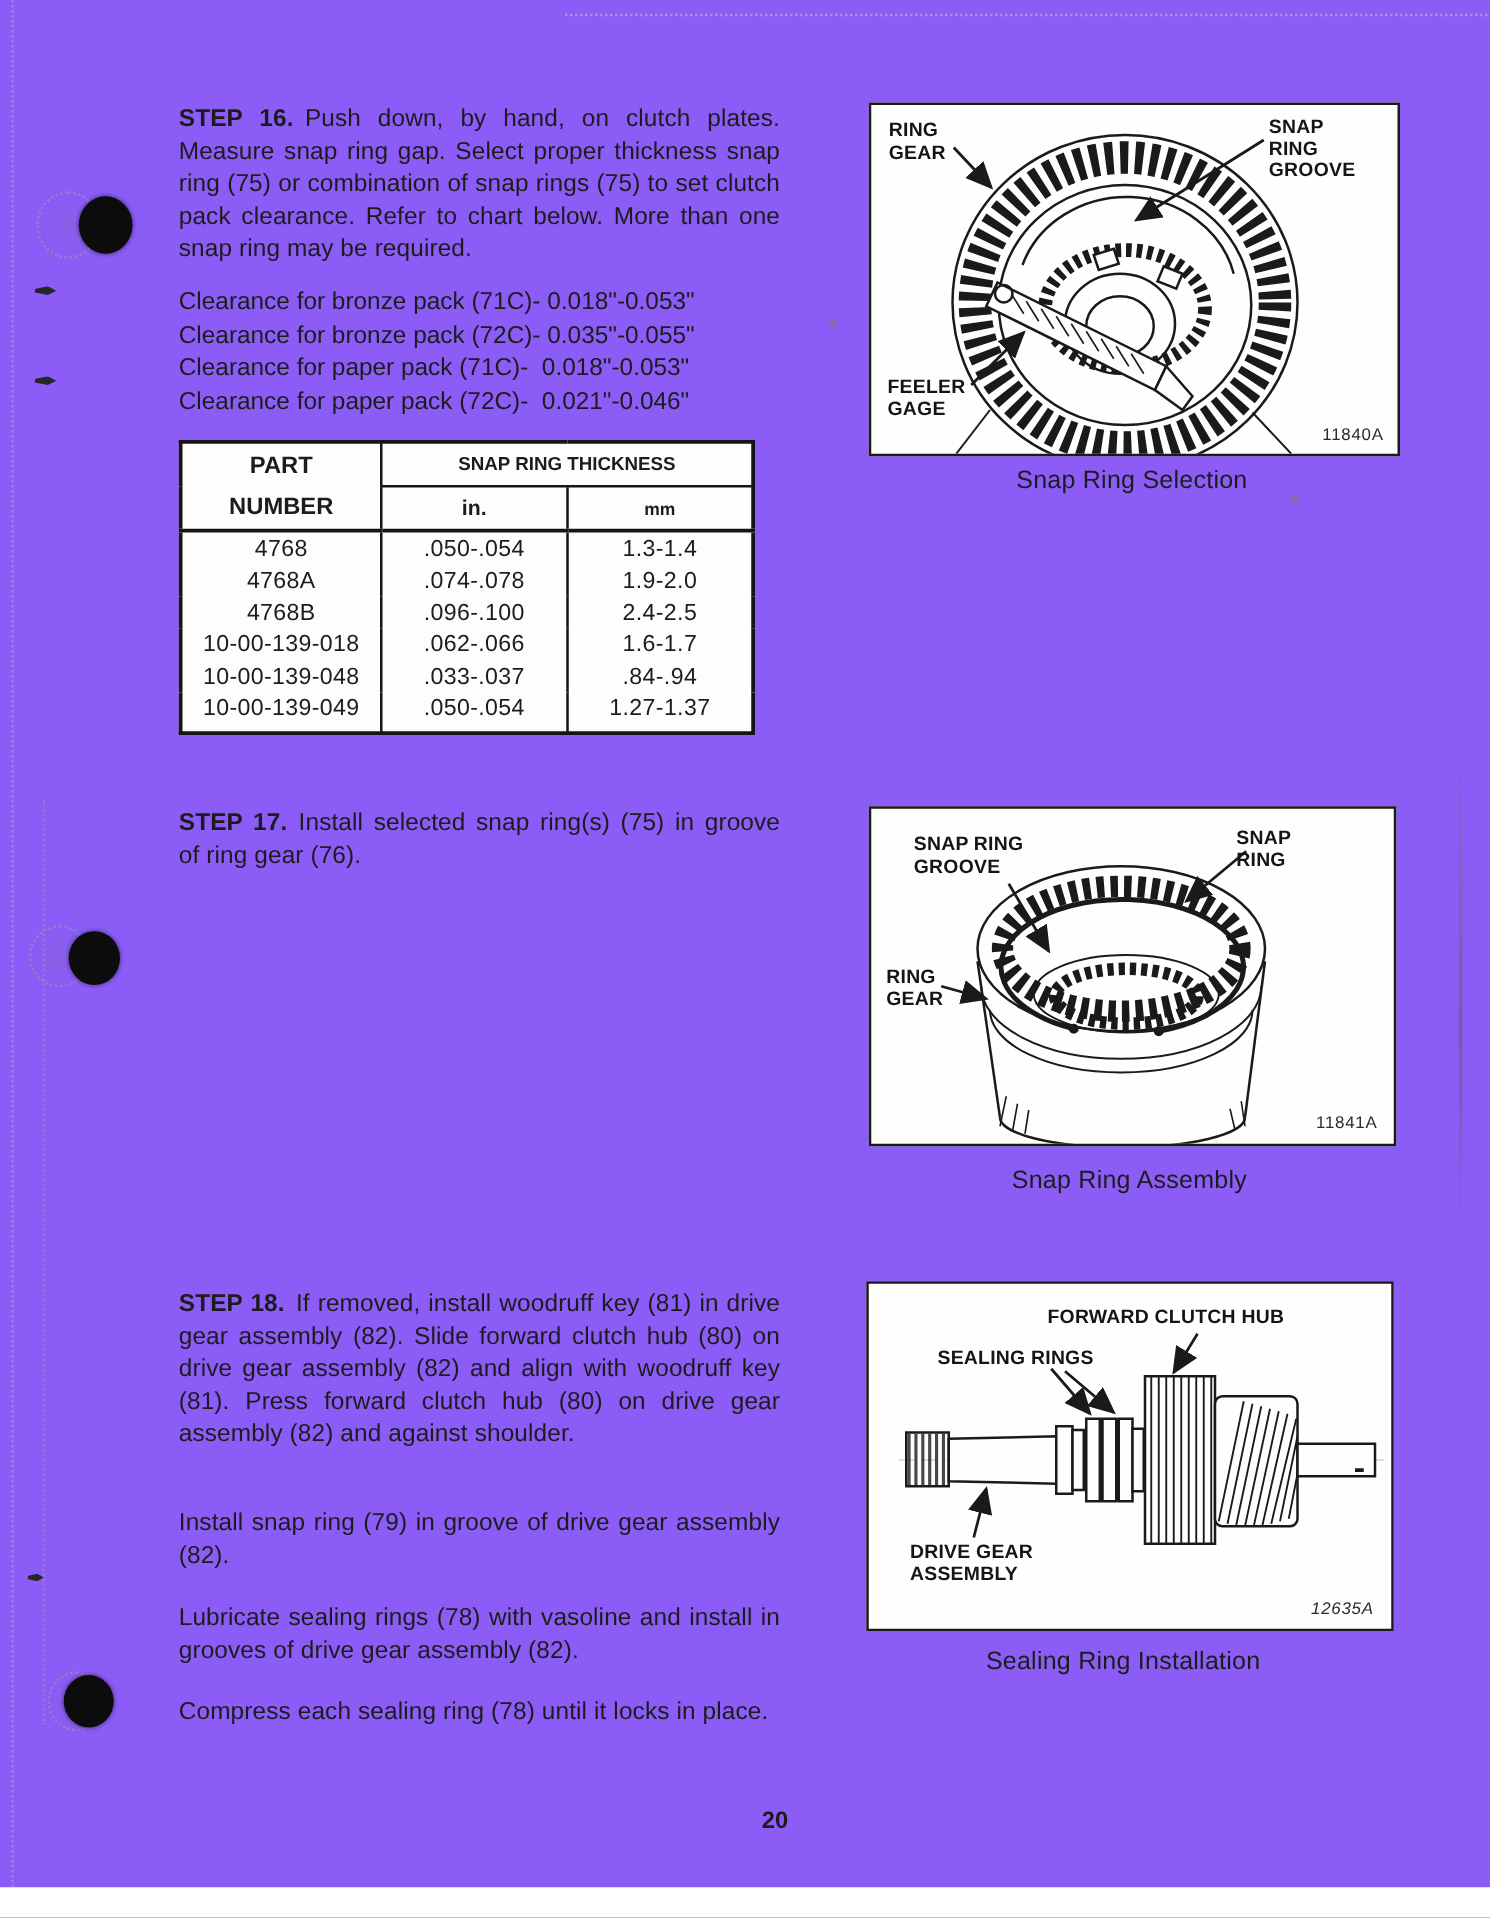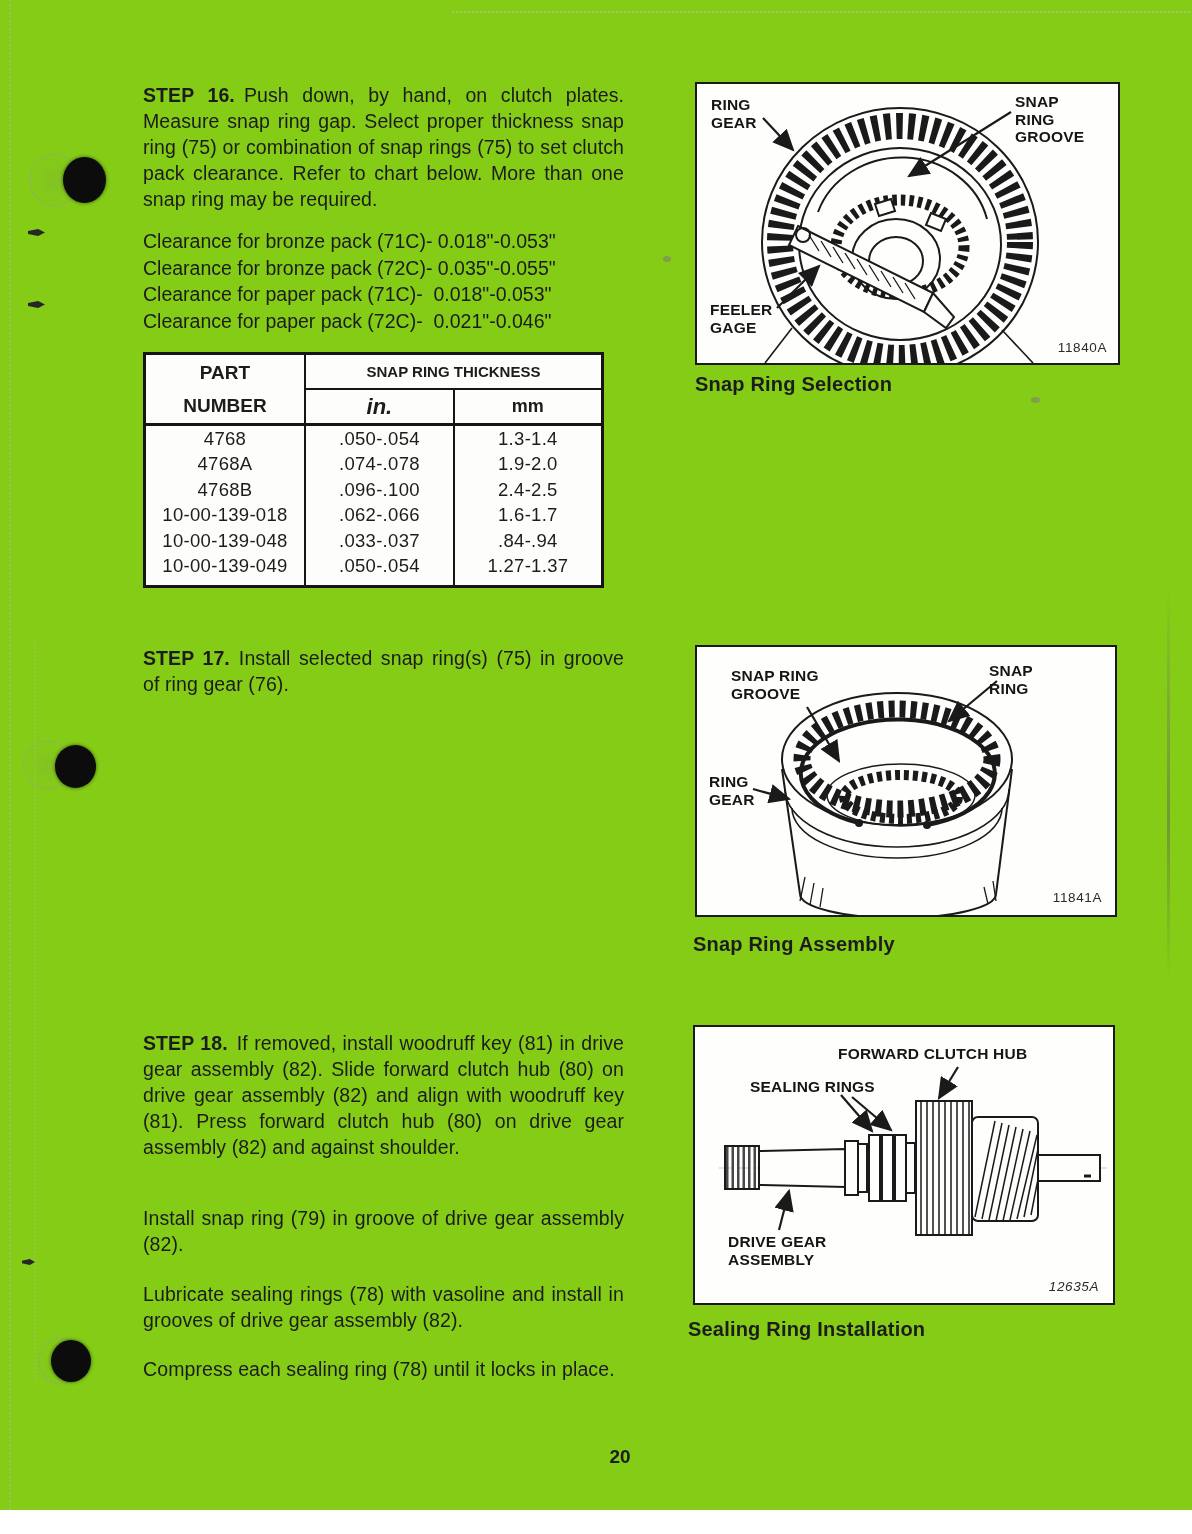--- a/index.html
+++ b/index.html
@@ -1,53 +1,53 @@
 <!DOCTYPE html>
 <html><head>
 <meta charset="utf-8">
 <title>Manual Page</title>
 <style>
   html,body { margin:0; padding:0; background:#ffffff; }
   #page {
     position:relative; width:1192px; height:1510px;
-    background:#84cc16; overflow:hidden;
+    background:#8b5cf6; overflow:hidden;
     font-family:"Liberation Sans", sans-serif; color:#1c1c1c;
   }
   .para {
     position:absolute; left:143px; width:481px; margin:0;
     font-size:19.5px; line-height:26px; text-align:justify; letter-spacing:0.1px;
   }
   .step-label { font-weight:bold; margin-right:9px; }
   .clearances { position:absolute; left:143px; top:228px; }
   .clearance-line { white-space:pre; font-size:19.5px; line-height:26.5px; }
 
   
   table.snap {
     position:absolute; left:143px; top:352px; width:461px;
     border-collapse:collapse; table-layout:fixed;
     border:3px solid #151515; background:#fdfdfb;
   }
   table.snap th, table.snap td { padding:0; text-align:center; vertical-align:middle; }
   th.h-part { width:158px; font-size:19px; line-height:33px; white-space:pre-line; border-bottom:3px solid #151515; }
   th.h-group { font-size:15px; border-left:2px solid #151515; border-bottom:2px solid #151515; height:33px; }
-  th.h-in  { font-size:22px; border-left:2px solid #151515; border-bottom:3px solid #151515; height:33px; width:146px;font-style:italic;}
-  th.h-mm  { font-size:18px; border-left:2px solid #151515; border-bottom:3px solid #151515; height:33px; }
+  th.h-in  { font-size:17px; border-left:2px solid #151515; border-bottom:3px solid #151515; height:33px; width:146px;}
+  th.h-mm  { font-size:14px; border-left:2px solid #151515; border-bottom:3px solid #151515; height:33px; }
   table.snap td { font-size:18.5px; height:25.5px; letter-spacing:0.3px; }
   table.snap td + td { border-left:2px solid #151515; }
   table.snap tr.first-body td { }
   table.snap tr.last-body td { padding-bottom:6px; }
 
   
   .fig { position:absolute; background:#fefefd; border:2.5px solid #1a1a1a; }
   .fig svg { position:absolute; left:0; top:0; width:100%; height:100%; }
   .fig-label { position:absolute; font-weight:bold; font-size:15.5px; line-height:17.5px;
                white-space:pre-line; letter-spacing:0.2px; color:#151515; }
   .fig-code { position:absolute; font-size:13.5px; letter-spacing:0.6px; color:#2b2b2b; }
-  .fig-caption { position:absolute; width:421px; margin:0; text-align:left;
-                 font-weight:bold; font-size:20px; letter-spacing:0.2px; }
+  .fig-caption { position:absolute; width:421px; margin:0; text-align:center;
+                 font-weight:normal; font-size:20px; letter-spacing:0.2px; }
   .page-number { position:absolute; left:560px; top:1446px; width:120px; text-align:center;
                  font-weight:bold; font-size:19px; }
 
   
   .hole-ring { position:absolute; border-radius:50%; border:2px dotted #9a9a9a;
                background:radial-gradient(closest-side, rgba(130,130,130,.25), rgba(130,130,130,.07) 70%, transparent);
                opacity:.55; }
   .hole-ink { position:absolute; border-radius:50%; background:#0c0c0c; box-shadow:0 0 3px 1px rgba(0,0,0,.35); }
   .mark { position:absolute; background:#262626; clip-path:polygon(0 30%,60% 0,100% 50%,60% 100%,0 70%); }
   .speck { position:absolute; background:#7a7a7a; opacity:.55; border-radius:50%; }

